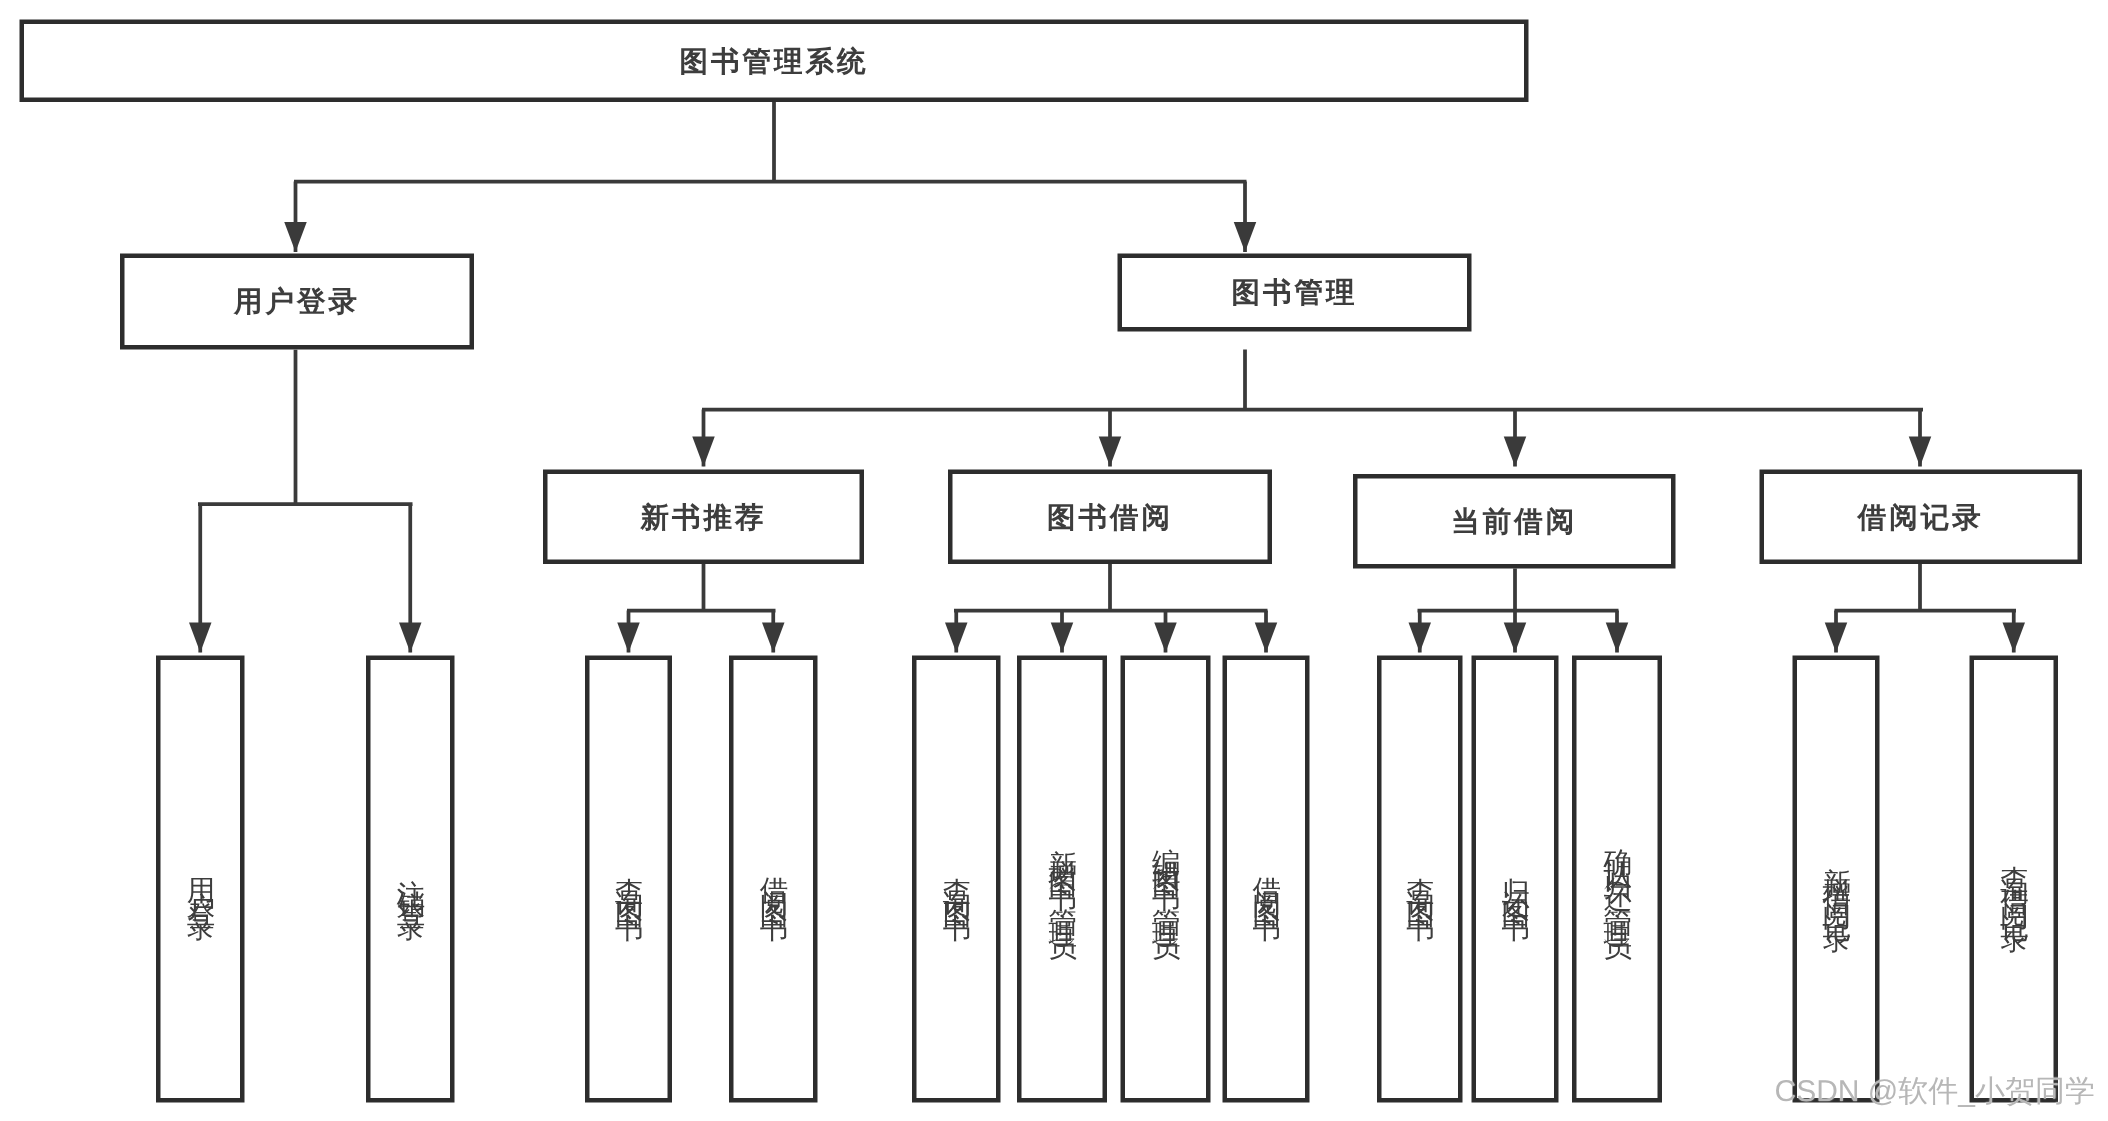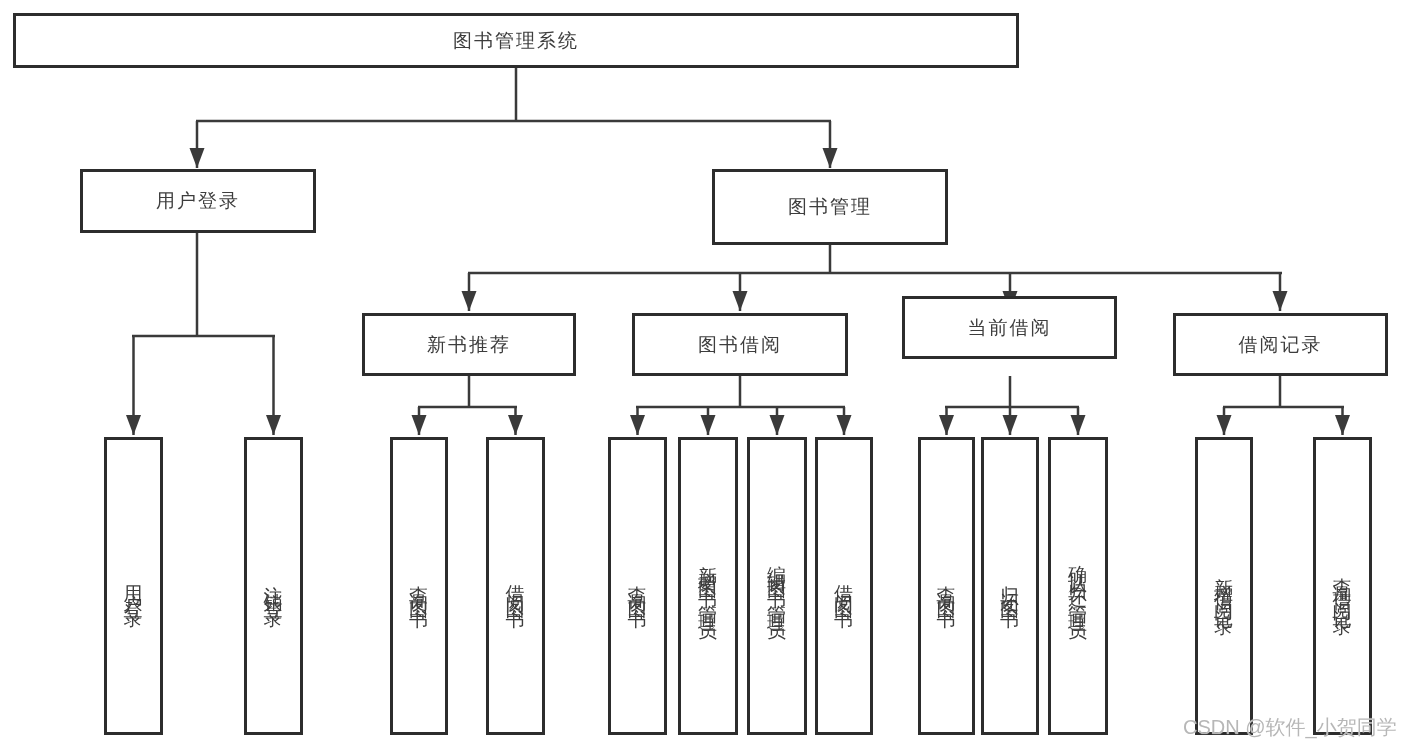--- a/index.html
+++ b/index.html
@@ -6,21 +6,21 @@
   .stage{
     position:relative;width:1405px;height:747px;background:#ffffff;overflow:hidden;
     font-family:"Liberation Sans","DejaVu Sans",sans-serif;color:#3d3d3d;
   }
   .connectors{position:absolute;left:0;top:0;width:1405px;height:747px;pointer-events:none;}
   .box{
     position:absolute;box-sizing:border-box;border:3px solid #2d2d2d;background:#ffffff;
     display:flex;align-items:center;justify-content:center;
     font-size:19px;color:#3d3d3d;
   }
-  .h span{letter-spacing:2px;white-space:nowrap;}
+  .h span{letter-spacing:2px;white-space:nowrap;font-weight:bold;}
   .v span{
     writing-mode:vertical-rl;text-orientation:mixed;
     letter-spacing:8px;line-height:1;white-space:nowrap;
   }
   .watermark{
     position:absolute;left:1183px;top:714px;font-size:20px;color:#b7b7b7;
     white-space:nowrap;z-index:5;
     text-shadow:0 0 1px #ffffff;
     text-align:center;
   }
@@ -73,31 +73,31 @@
     </g>
   </svg>
 
   <div class="box h" style="left:13px;top:13px;width:1006px;height:55px">
     <span>图书管理系统</span>
   </div>
 
   <div class="box h" style="left:80px;top:169px;width:236px;height:64px">
     <span>用户登录</span>
   </div>
-  <div class="box h" style="left:712px;top:169px;width:236px;height:76px">
+  <div class="box h" style="left:745px;top:169px;width:236px;height:52px">
     <span>图书管理</span>
   </div>
 
   <div class="box h" style="left:362px;top:313px;width:214px;height:63px">
     <span>新书推荐</span>
   </div>
   <div class="box h" style="left:632px;top:313px;width:216px;height:63px">
     <span>图书借阅</span>
   </div>
-  <div class="box h" style="left:902px;top:296px;width:215px;height:63px">
+  <div class="box h" style="left:902px;top:316px;width:215px;height:63px">
     <span>当前借阅</span>
   </div>
   <div class="box h" style="left:1173px;top:313px;width:215px;height:63px">
     <span>借阅记录</span>
   </div>
 
   <div class="box v" style="left:104px;top:437px;width:59px;height:298px">
     <span>用户登录</span>
   </div>
   <div class="box v" style="left:244px;top:437px;width:59px;height:298px">

